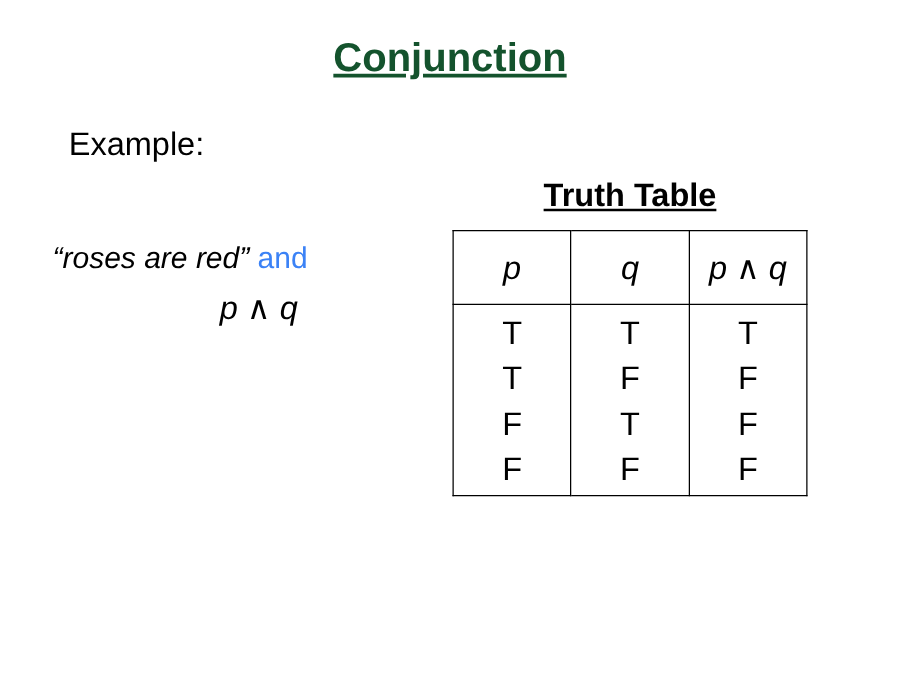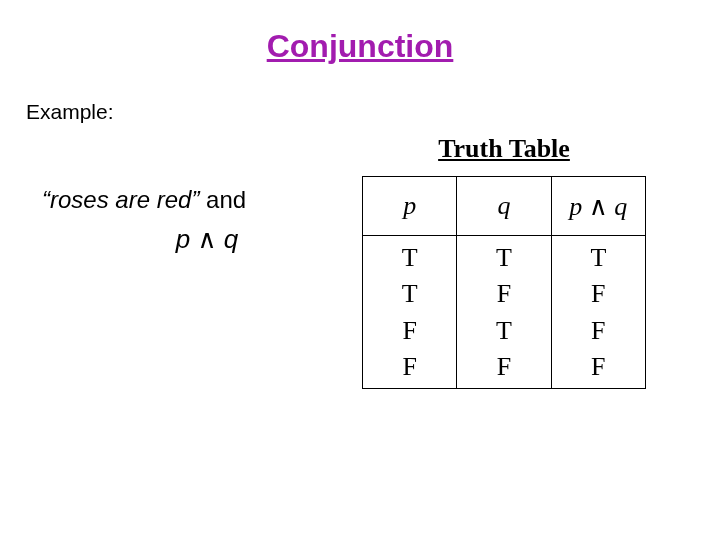--- a/index.html
+++ b/index.html
@@ -11,55 +11,54 @@
     font-family: Arial, Helvetica, sans-serif;
     color: #000;
     position: relative;
   }
   .title {
     text-align: center;
     font-size: 32px;
     font-weight: bold;
     text-decoration: underline;
     margin-top: 28px;
-    color: #a21caf;
+    color: #14532d;
   }
   .example-label {
-    font-size: 21px;
+    font-size: 26px;
     margin-top: 35px;
-    margin-left: 26px;
+    margin-left: 55px;
   }
   .content {
     display: flex;
     margin-top: 10px;
   }
   .left {
     width: 310px;
     padding-left: 42px;
     padding-top: 50px;
   }
   .phrase {
     font-size: 24px;
     line-height: 1.35;
   }
   .phrase .quoted { color: #000; font-style: italic; }
-  .phrase .and-word { color: #000000; }
+  .phrase .and-word { color: #3b82f6; }
   .indent { padding-left: 32px; }
   .expr {
     text-align: center;
     font-size: 26px;
     font-style: italic;
     margin-top: 8px;
     padding-left: 20px;
   }
   .right {
     flex: 1;
     padding-right: 74px;
     padding-left: 10px;
-    font-family: Liberation Serif, serif;
   }
   .tt-title {
     font-size: 26px;
     font-weight: bold;
     text-decoration: underline;
     text-align: center;
     margin-bottom: 12px;
   }
   table {
     border-collapse: collapse;

